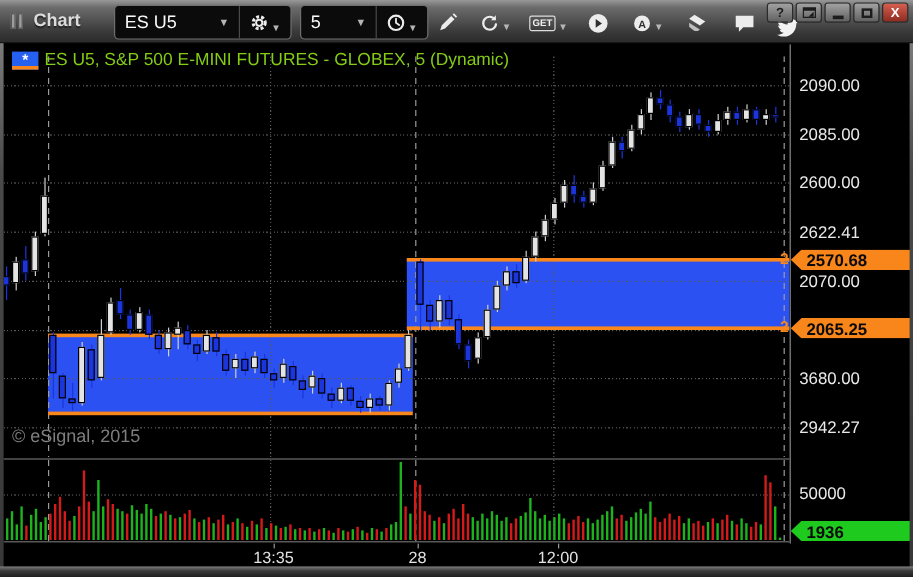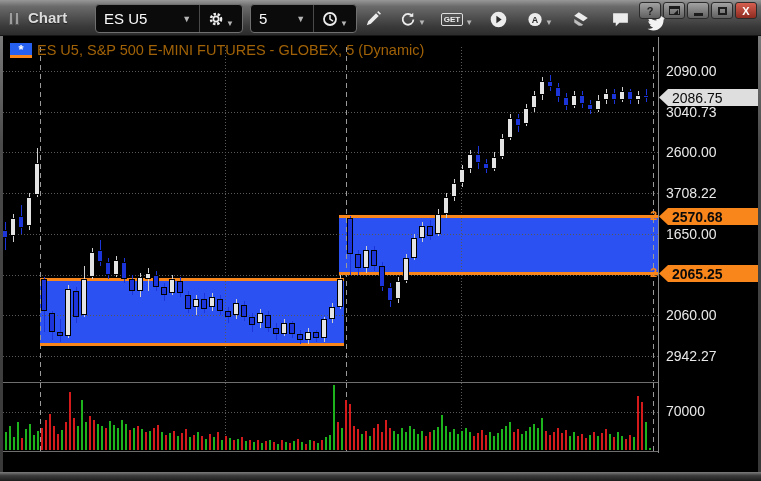--- a/index.html
+++ b/index.html
@@ -58,21 +58,21 @@
   .body.up{background:#e4e4e4;}
   .body.dn{background:#1c35db;}
   .wick.up{background:#cfcfcf;}
   .wick.dn{background:#1c35db;}
   .vbar{position:absolute;width:2px;bottom:1px;z-index:5;}
   .vbar.g{background:#1db31d;}
   .vbar.r{background:#d41a1a;}
   .chart-title{position:absolute;left:7px;top:5px;display:flex;align-items:center;z-index:8;}
   .sym-badge{width:22px;height:15px;background:#2660f0;border-bottom:3px solid #f8861a;color:#fff;
     font-size:13px;font-weight:bold;text-align:center;line-height:13px;margin-right:5px;}
-  .title-text{color:#a16207;font-size:14.5px;white-space:nowrap;}
+  .title-text{color:#84cc16;font-size:14.5px;white-space:nowrap;}
   .watermark{position:absolute;left:7px;top:318px;color:#7e7e7e;font-size:15px;z-index:8;}
   .ptick{position:absolute;left:7px;color:#e9e9e9;font-size:14px;z-index:2;}
   .alabel{position:absolute;left:0;width:100px;height:17px;font-size:14px;font-weight:bold;color:#0a0a0a;
     display:flex;align-items:center;padding-left:13px;z-index:9;
     clip-path:polygon(0 50%,9px 0,100% 0,100% 100%,9px 100%);}
   .alabel.last{background:#dedede;font-weight:normal;}
   .alabel.orange{background:#f8861a;width:104px;}
   .alabel.green{background:#1fca1f;}
   .clip2{position:absolute;color:#f8861a;font-size:13px;font-weight:bold;z-index:7;}
   .ttick{position:absolute;top:0;width:1px;height:4px;background:#9a9a9a;}
@@ -188,20 +188,21 @@
       </div>
   </div>
 
   <div id="chart">
 
     <div id="price-pane">
       <div class="chart-title">
         <span class="sym-badge"><span>*</span></span>
         <span class="title-text">ES U5, S&amp;P 500 E-MINI FUTURES - GLOBEX, 5 (Dynamic)</span>
       </div>
+      <span class="watermark">© eSignal, 2015</span>
       <span class="clip2" style="left: 647px; top: 171px;">2</span>
       <span class="clip2" style="left: 647px; top: 228px;">2</span>
     <div class="zone" style="left: 37px; top: 242px; width: 304px; height: 65px;"></div>
         <div class="zline" style="left: 37px; top: 241px; width: 304px;"></div>
         <div class="zline" style="left: 37px; top: 306px; width: 304px;"></div>
         <div class="zone" style="left: 336px; top: 179px; width: 319px; height: 57px;"></div>
         <div class="zline" style="left: 336px; top: 178px; width: 319px;"></div>
         <div class="zline" style="left: 336px; top: 235px; width: 319px;"></div>
         <div class="hgrid" style="top: 34px;"></div>
         <div class="hgrid" style="top: 75px;"></div>
@@ -545,37 +546,46 @@
         <div class="vbar r" style="left: 622px; height: 11.2px;"></div>
         <div class="vbar r" style="left: 626px; height: 15.2px;"></div>
         <div class="vbar g" style="left: 630px; height: 12.8px;"></div>
         <div class="vbar r" style="left: 634px; height: 54.4px;"></div>
         <div class="vbar r" style="left: 638px; height: 48px;"></div>
         <div class="vbar g" style="left: 642px; height: 28px;"></div>
         <div class="vbar g" style="left: 646px; height: 1.5488px;"></div>
       </div>
 
     <div id="paxis">
-      <div class="alabel last" id="lbl-last" style="top: 52px;">
-          <span>2086.75</span>
-        </div>
       <div class="alabel orange" id="lbl-z1" style="top: 171px;">
           <span>2570.68</span>
         </div>
       <div class="alabel orange" id="lbl-z2" style="top: 228px;">
           <span>2065.25</span>
         </div>
+      <div class="alabel green" id="lbl-vol" style="top: 397px;">
+          <span>1936</span>
+        </div>
     <div class="ptick" style="top: 26px;">2090.00</div>
-        <div class="ptick" style="top: 67px;">3040.73</div>
+        <div class="ptick" style="top: 67px;">2085.00</div>
         <div class="ptick" style="top: 107px;">2600.00</div>
-        <div class="ptick" style="top: 148px;">3708.22</div>
-        <div class="ptick" style="top: 189px;">1650.00</div>
-        <div class="ptick" style="top: 270px;">2060.00</div>
+        <div class="ptick" style="top: 148px;">2622.41</div>
+        <div class="ptick" style="top: 189px;">2070.00</div>
+        <div class="ptick" style="top: 270px;">3680.00</div>
         <div class="ptick" style="top: 311px;">2942.27</div>
-        <div class="ptick" style="top: 366px;">70000</div>
-      </div>
-
+        <div class="ptick" style="top: 366px;">50000</div>
+      </div>
+
+    <div id="taxis">
+
+    <div class="ttick" style="left: 225px;"></div>
+        <div class="tlabel" style="left: 225px;">13:35</div>
+        <div class="ttick" style="left: 345px;"></div>
+        <div class="tlabel" style="left: 345px;">28</div>
+        <div class="ttick" style="left: 462px;"></div>
+        <div class="tlabel" style="left: 462px;">12:00</div>
+      </div>
   </div>
 
   <div class="frame-left"></div>
   <div class="frame-right"></div>
   <div class="frame-bottom"></div>
 </div>
 
 </body></html>

